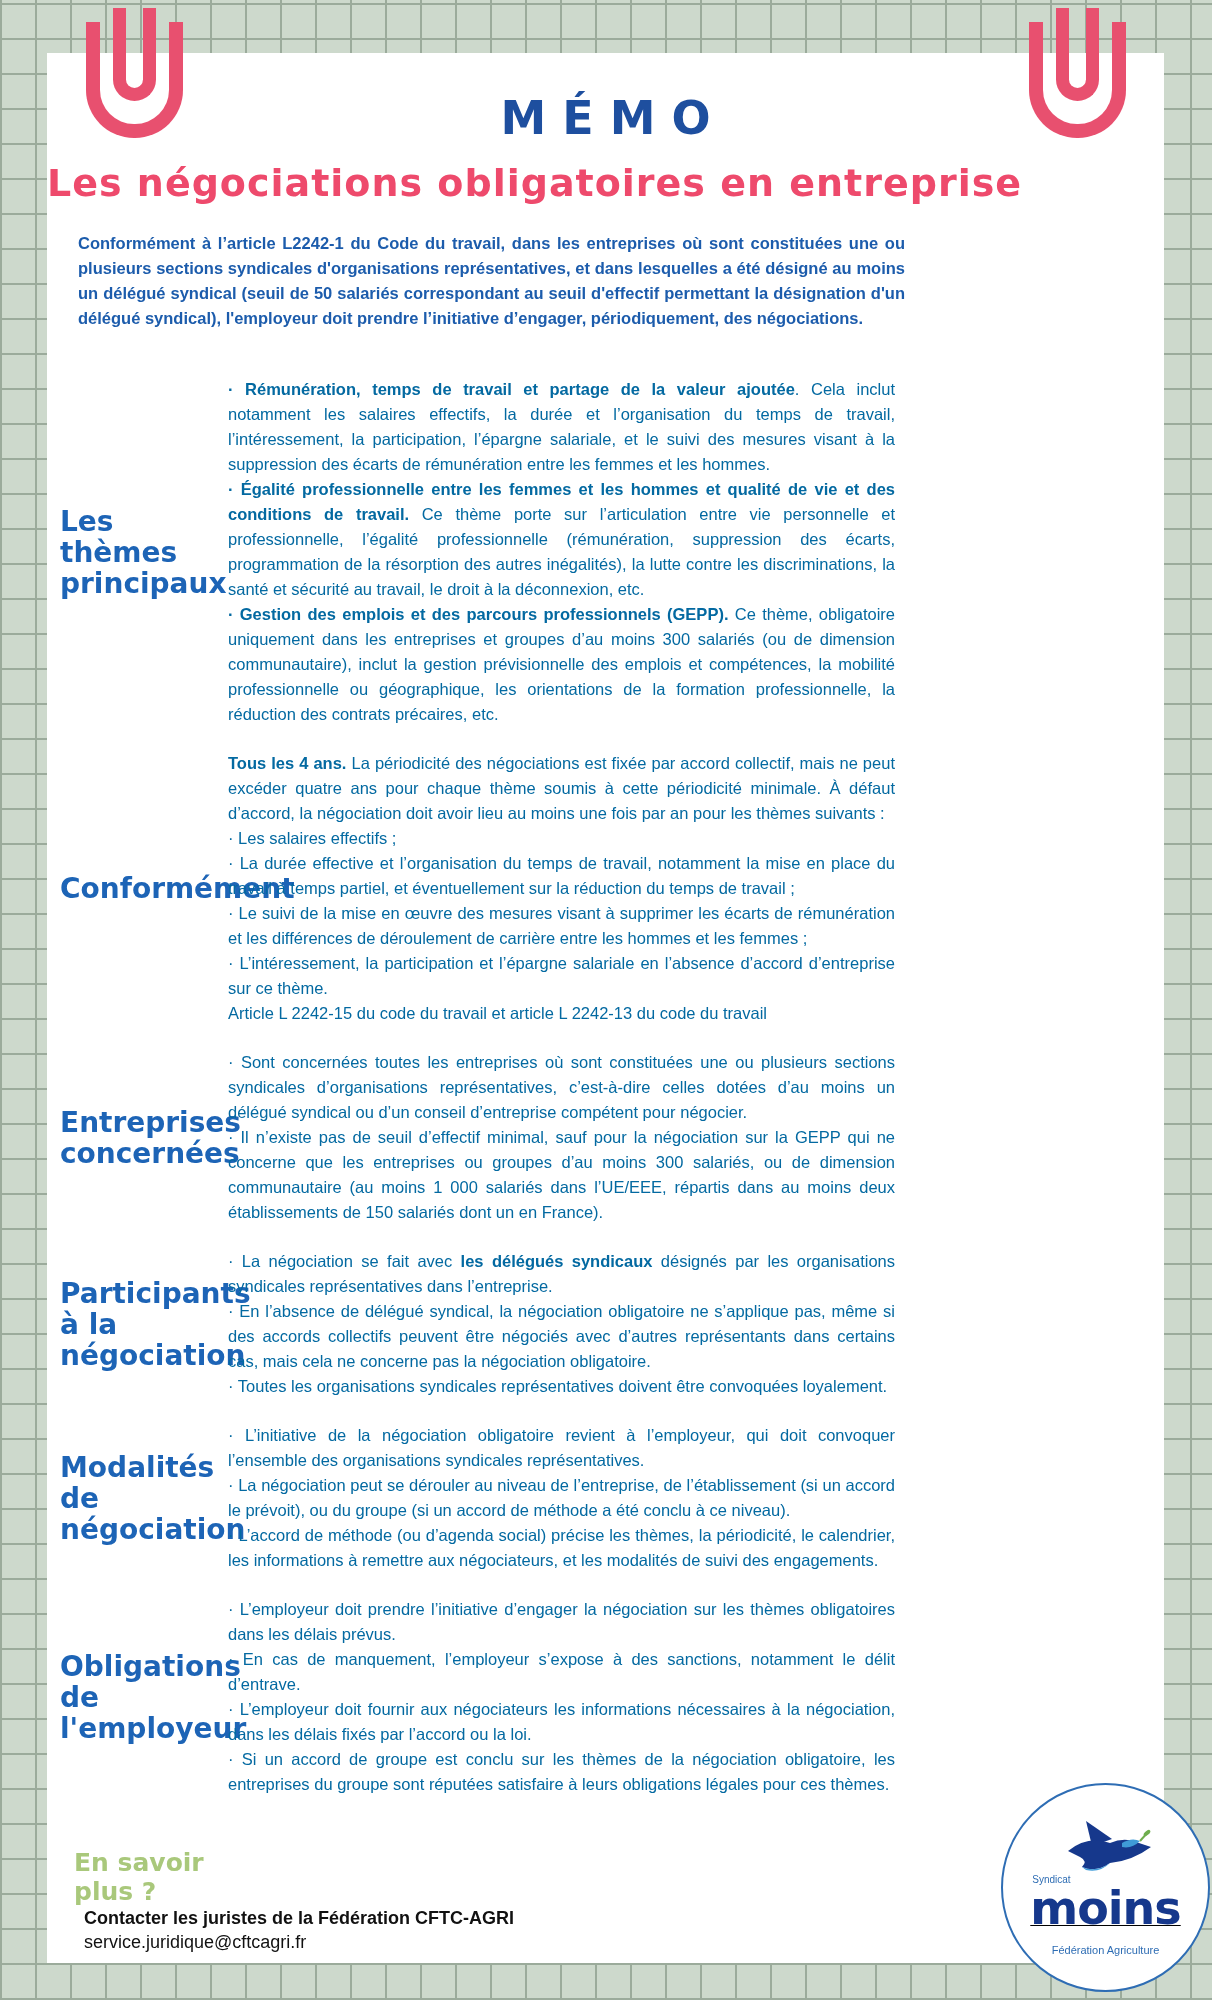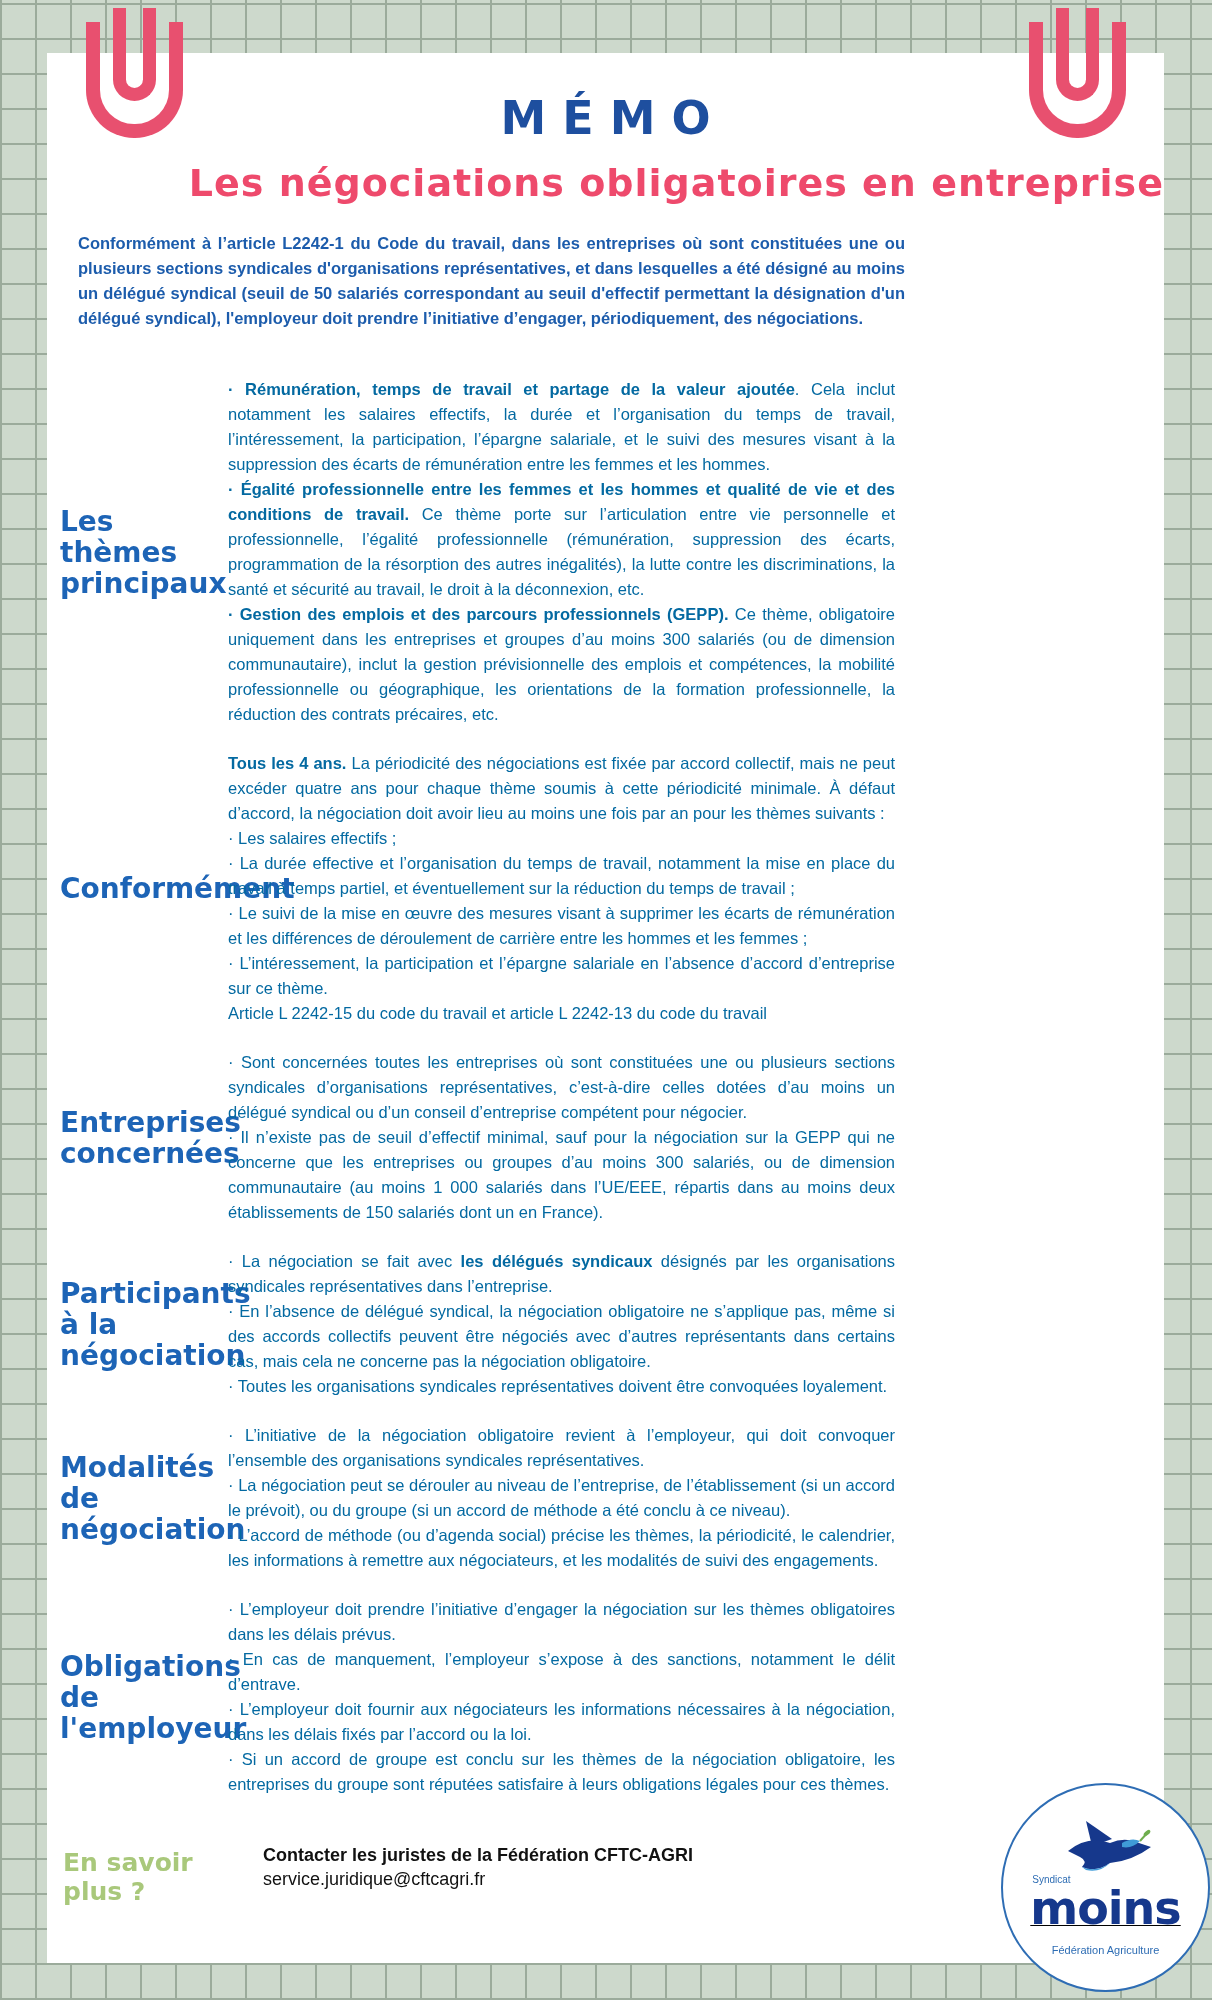--- a/index.html
+++ b/index.html
@@ -15,42 +15,42 @@
     position:absolute;left:47px;top:53px;width:1117px;height:1910px;
     background:#ffffff;overflow:hidden;
   }
   
   .memo-title{
     margin:38px 0 0 0;text-align:center;
     font-family:"DejaVu Sans",sans-serif;font-weight:bold;
     font-size:46px;letter-spacing:16px;text-indent:16px;color:#1e4f9f;
   }
   .memo-subtitle{
-    margin:16px 0 0 0;text-align:right;
+    margin:16px 0 0 0;text-align:left;
     font-family:"DejaVu Sans",sans-serif;font-weight:bold;
     font-size:38px;color:#ee4a6c;letter-spacing:1px;
   }
   .intro{
     margin:26px 259px 0 31px;
     color:#1c5cac;font-weight:bold;font-size:16.5px;line-height:25px;
     text-align:justify;
   }
   
   .sections{margin-top:46px;}
   .section-row{display:flex;align-items:center;margin-bottom:24px;padding:0 269px 0 13px;}
   .section-label{
     flex:none;width:148px;
     font-family:"DejaVu Sans",sans-serif;font-weight:bold;
     font-size:28px;line-height:31px;color:#1d64b6;
   }
   .section-body{flex:1;margin-left:20px;font-size:16.5px;line-height:25px;color:#0369a1;text-align:justify;}
   .section-body p{margin:0;}
   .b{font-weight:bold;}
   
-  .footer-row{display:flex;align-items:flex-start;padding-left:16px;margin-top:46px;}
+  .footer-row{display:flex;align-items:flex-start;padding-left:27px;margin-top:46px;flex-direction:column;}
   .footer-label{
     flex:none;width:190px;margin-top:5px;
     font-family:"DejaVu Sans",sans-serif;font-weight:bold;
     font-size:25px;color:#a9c87b;
   }
   .footer-contact{margin-left:10px;font-size:18px;color:#111;line-height:24px;}
   .fc1{font-weight:bold;}
   
   .paperclip{position:absolute;width:97px;height:126px;}
   .pc-left{left:86px;top:6px;}

